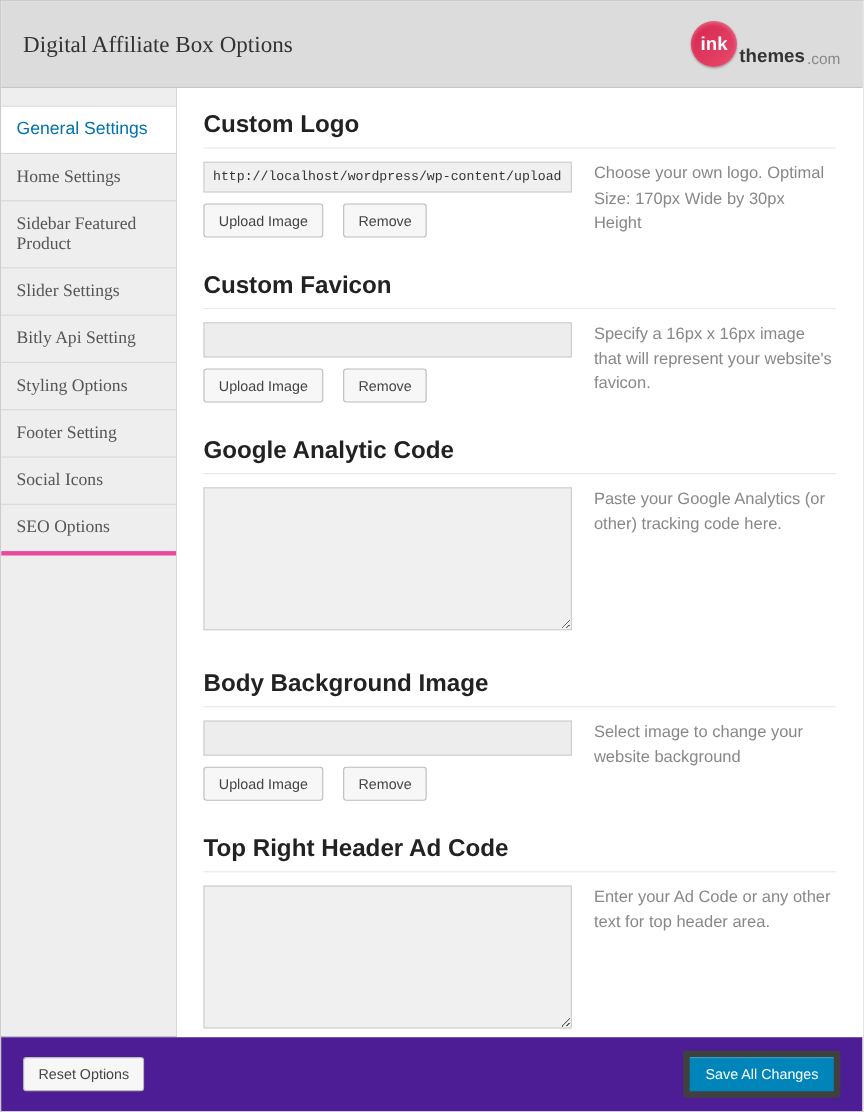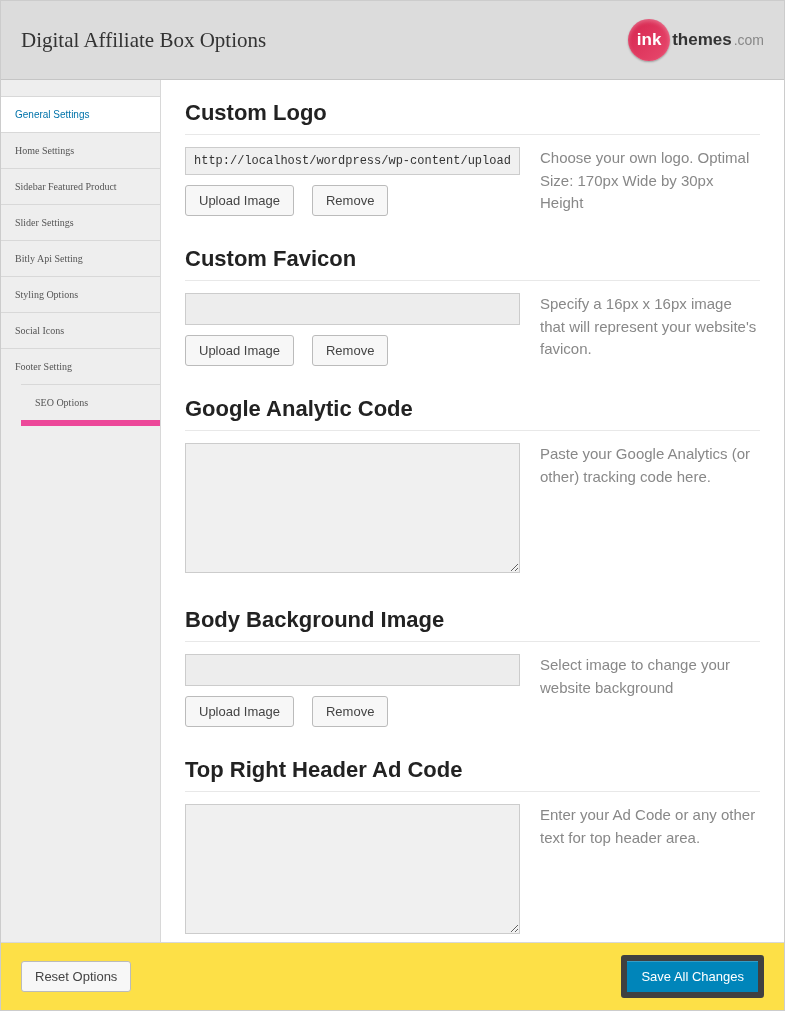--- a/index.html
+++ b/index.html
@@ -1,40 +1,40 @@
 <!DOCTYPE html>
 <html><head>
 <meta charset="utf-8">
 <style>
 * { box-sizing: border-box; margin: 0; padding: 0; }
 body { font-family: Georgia, serif; background: #fff; width: 785px; height: 1011px; border: 1px solid #ccc; display: flex; flex-direction: column; }
 .header { background: #dcdcdc; padding: 18px 20px; display: flex; justify-content: space-between; align-items: center; border-bottom: 1px solid #c5c5c5; }
 .header-title { font-size: 21px; color: #333; font-weight: normal; }
-.logo { display: flex; align-items: center; }
+.logo { display: flex; align-items: flex-end; }
 .logo-circle { width: 42px; height: 42px; border-radius: 50%; background: linear-gradient(135deg, #d6244e, #e84a6e); display: flex; align-items: center; justify-content: center; color: #fff; font-family: Arial, sans-serif; font-weight: bold; font-size: 17px; box-shadow: inset 0 2px 4px rgba(255,255,255,0.3), 0 1px 2px rgba(0,0,0,0.3); }
 .logo-text { font-family: Arial, sans-serif; font-weight: bold; color: #333; font-size: 17px; margin-left: 2px; }
 .logo-sub { font-family: Arial, sans-serif; font-size: 14px; color: #888; margin-left: 2px; }
 .body { flex: 1; display: flex; overflow: hidden; }
 .sidebar { width: 160px; background: #eee; border-right: 1px solid #d8d8d8; padding-top: 16px; }
-.sidebar-item { padding: 12px 14px; font-size: 10px; color: #555; border-top: 1px solid #d8d8d8; cursor: pointer; background: #eee; }
-.sidebar-item:last-child { border-bottom: 6px solid #ec4899; margin-left: 20px; }
+.sidebar-item { padding: 12px 14px; font-size: 16px; color: #555; border-top: 1px solid #d8d8d8; cursor: pointer; background: #eee; }
+.sidebar-item:last-child { border-bottom: 4px solid #ec4899; }
 .sidebar-item.active { background: #fff; color: #0073aa; font-family: Arial, sans-serif; }
 .sidebar-item:not(.active) { font-family: Georgia, serif; }
 .main { flex: 1; background: #fff; padding: 20px 24px; overflow-y: auto; font-family: Arial, Helvetica, sans-serif; }
 .section { margin-bottom: 30px; }
 .section-title { font-size: 22px; font-weight: bold; color: #222; padding-bottom: 8px; border-bottom: 1px solid #e8e8e8; margin-bottom: 12px; }
 .section-body { display: flex; gap: 20px; }
 .section-left { flex: 0 0 335px; }
 .section-right { flex: 1; font-size: 15px; color: #888; line-height: 1.5; }
 .text-input { width: 100%; padding: 6px 8px; border: 1px solid #ccc; background: #f0f0f0; font-family: "Courier New", monospace; font-size: 12px; color: #333; margin-bottom: 10px; }
 .text-input.empty { height: 32px; background: #ededed; }
 .textarea { width: 100%; height: 130px; border: 1px solid #ccc; background: #f0f0f0; resize: both; padding: 6px; font-family: Arial; font-size: 13px; }
 .btn-row { display: flex; gap: 18px; }
 .btn { padding: 7px 13px; background: #f7f7f7; border: 1px solid #bbb; border-radius: 3px; font-size: 13px; color: #444; cursor: pointer; font-family: Arial, sans-serif; }
-.footer { background: #fde047; border-top: 1px solid #d8d8d8; padding: 12px 20px; display: flex; justify-content: space-between; align-items: center; }
+.footer { background: #4c1d95; border-top: 1px solid #d8d8d8; padding: 12px 20px; display: flex; justify-content: space-between; align-items: center; }
 .btn-primary { background: #0085ba; border: 6px solid #404040; color: #fff; padding: 8px 14px; border-radius: 3px; font-size: 13px; cursor: pointer; font-family: Arial, sans-serif; box-shadow: inset 0 1px 0 rgba(255,255,255,0.2); }
 </style>
 </head>
 <body>
 
 <div class="header">
   <div class="header-title">Digital Affiliate Box Options</div>
   <div class="logo">
     <div class="logo-circle">
         <span>ink</span>
@@ -45,22 +45,22 @@
 </div>
 
 <div class="body">
   <div class="sidebar">
     <div class="sidebar-item active">General Settings</div>
     <div class="sidebar-item">Home Settings</div>
     <div class="sidebar-item">Sidebar Featured Product</div>
     <div class="sidebar-item">Slider Settings</div>
     <div class="sidebar-item">Bitly Api Setting</div>
     <div class="sidebar-item">Styling Options</div>
+    <div class="sidebar-item">Footer Setting</div>
     <div class="sidebar-item">Social Icons</div>
-    <div class="sidebar-item">Footer Setting</div>
     <div class="sidebar-item">SEO Options</div>
   </div>
 
   <div class="main">
 
     <div class="section">
       <div class="section-title">Custom Logo</div>
       <div class="section-body">
         <div class="section-left">
           <input class="text-input" value="http://localhost/wordpress/wp-content/uploads/2017/" style="">

